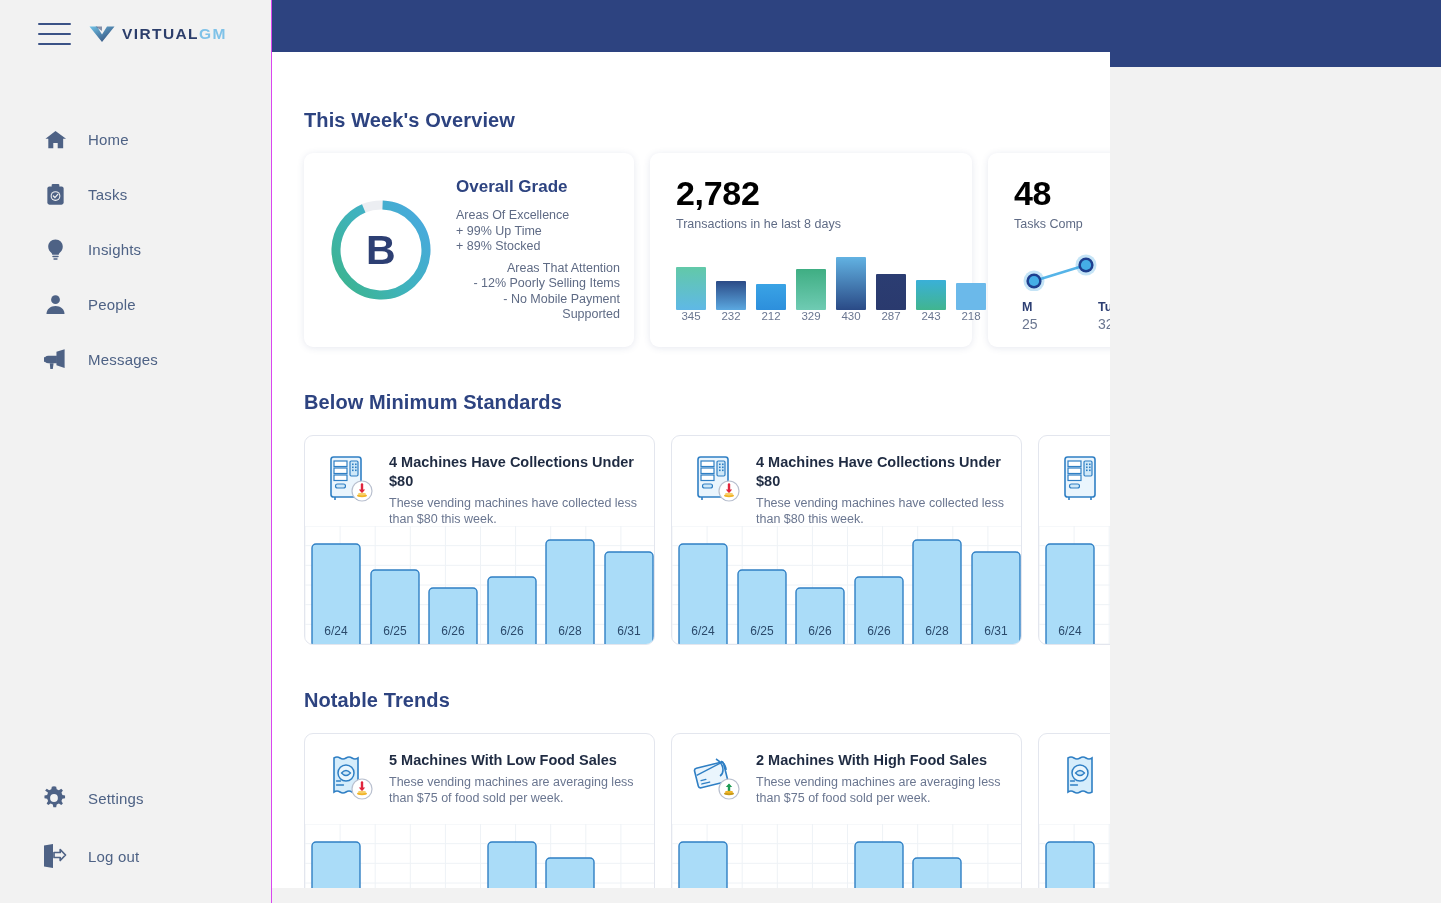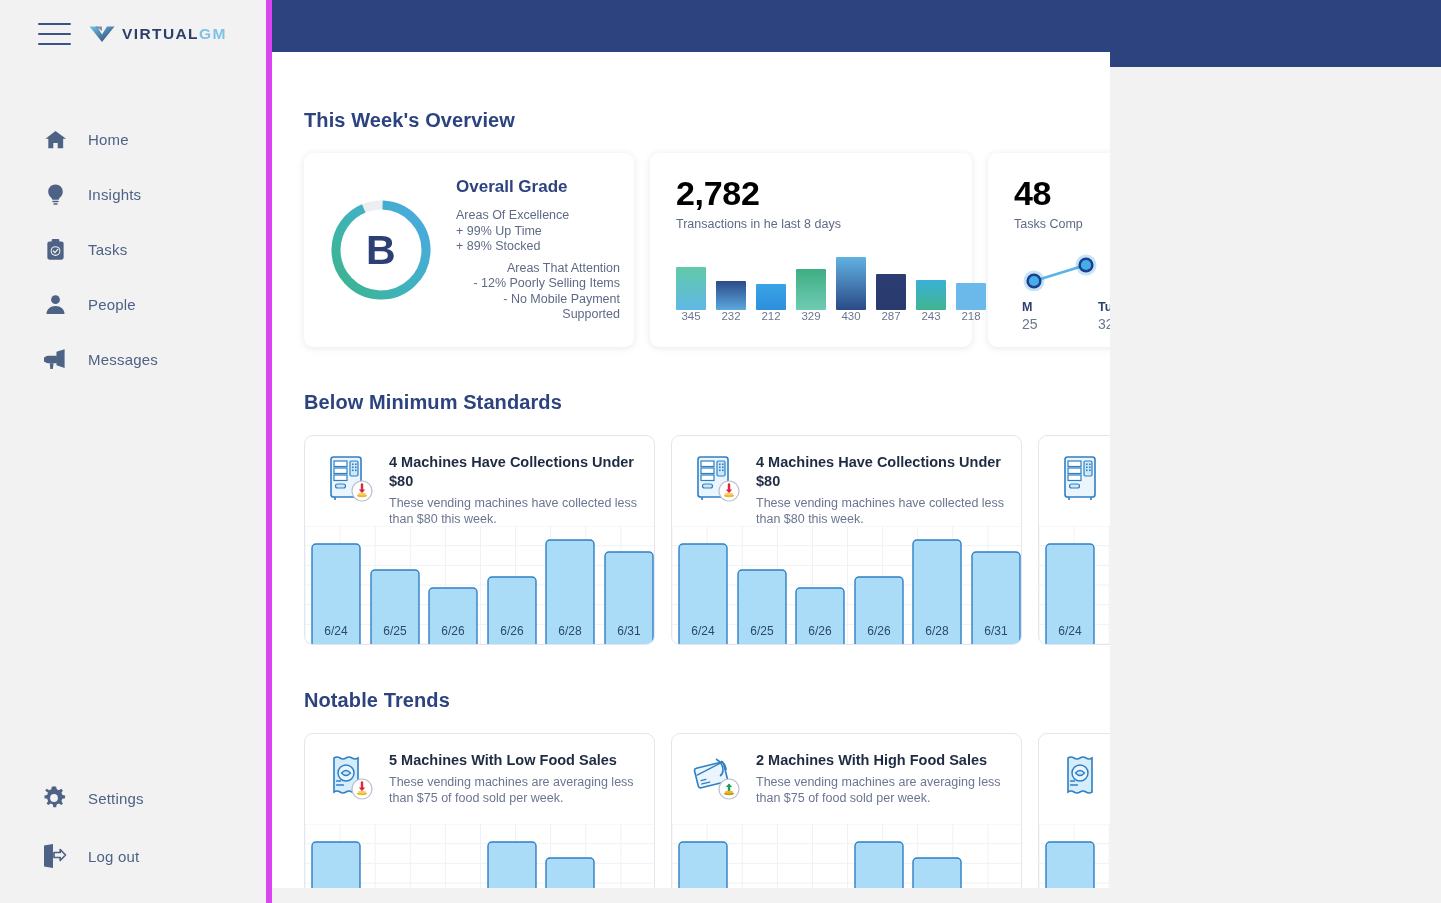--- a/index.html
+++ b/index.html
@@ -10,21 +10,21 @@
     background:#f2f2f2;
     color:#3d4d6a;
     -webkit-font-smoothing:antialiased;
   }
   .app { position:relative; width:1441px; height:903px; }
 
   
   .sidebar {
     position:absolute; left:0; top:0; width:272px; height:903px;
     background:#f2f2f2;
-    border-right:6px solid #d946ef;
+    border-right:1px solid #d946ef;
   }
   .sidebar-top { height:68px; display:flex; align-items:center; padding-left:38px; }
   .hamburger { width:33px; height:22px; display:flex; flex-direction:column; justify-content:space-between; cursor:pointer; }
   .hamburger span { display:block; height:2px; background:#3c5387; border-radius:1px; }
   .logo { display:flex; align-items:center; margin-left:18px; }
   .logo-mark { width:26px; height:18px; margin-right:7px; }
   .logo-text { font-size:15.5px; font-weight:bold; letter-spacing:1.4px; }
   .logo-text .t1 { color:#2c3e6b; }
   .logo-text .t2 { color:#7fc2e8; }
 
@@ -144,39 +144,39 @@
           <svg viewBox="0 0 24 24" width="23" height="23" fill="#4e6285">
             <path d="M12 3 L1.5 11.2 h3 V21 h5.2 v-5.4 h4.6 V21 H20 V11.2 h3 Z"></path>
           </svg>
         </span>
         <span class="nav-label">Home</span>
       </div>
 
       <div class="nav-item">
         <span class="nav-icon">
           <svg viewBox="0 0 24 24" width="23" height="23" fill="#4e6285">
-            <path d="M12 1.5 C7.6 1.5 4.4 4.8 4.4 9 c0 3 1.8 5 3.2 6.3 c.7.7 1 1.3 1 2.1 h6.8 c0-.8.3-1.4 1-2.1 C17.8 14 19.6 12 19.6 9 C19.6 4.8 16.4 1.5 12 1.5 Z"></path>
-            <rect x="8.6" y="18.4" width="6.8" height="1.7" rx=".85"></rect>
-            <rect x="9.7" y="21" width="4.6" height="1.6" rx=".8"></rect>
-          </svg>
-        </span>
-        <span class="nav-label">Insights</span>
-      </div>
-
-      <div class="nav-item">
-        <span class="nav-icon">
-          <svg viewBox="0 0 24 24" width="23" height="23" fill="#4e6285">
             <rect x="3.5" y="3.6" width="17" height="19" rx="2.2"></rect>
             <rect x="8" y="1" width="8" height="4.2" rx="1.2"></rect>
             <circle cx="12" cy="13.6" r="5.1" fill="#f2f2f2"></circle>
             <circle cx="12" cy="13.6" r="4" fill="#4e6285"></circle>
             <path d="M9.8 13.6 l1.6 1.7 l3-3.4" stroke="#f2f2f2" stroke-width="1.3" fill="none" stroke-linecap="round"></path>
           </svg>
         </span>
         <span class="nav-label">Tasks</span>
+      </div>
+
+      <div class="nav-item">
+        <span class="nav-icon">
+          <svg viewBox="0 0 24 24" width="23" height="23" fill="#4e6285">
+            <path d="M12 1.5 C7.6 1.5 4.4 4.8 4.4 9 c0 3 1.8 5 3.2 6.3 c.7.7 1 1.3 1 2.1 h6.8 c0-.8.3-1.4 1-2.1 C17.8 14 19.6 12 19.6 9 C19.6 4.8 16.4 1.5 12 1.5 Z"></path>
+            <rect x="8.6" y="18.4" width="6.8" height="1.7" rx=".85"></rect>
+            <rect x="9.7" y="21" width="4.6" height="1.6" rx=".8"></rect>
+          </svg>
+        </span>
+        <span class="nav-label">Insights</span>
       </div>
 
       <div class="nav-item">
         <span class="nav-icon">
           <svg viewBox="0 0 24 24" width="23" height="23" fill="#4e6285">
             <circle cx="12" cy="7" r="4.6"></circle>
             <path d="M2.6 22 c0-5.2 4.2-8.4 9.4-8.4 s9.4 3.2 9.4 8.4 Z"></path>
           </svg>
         </span>
         <span class="nav-label">People</span>

